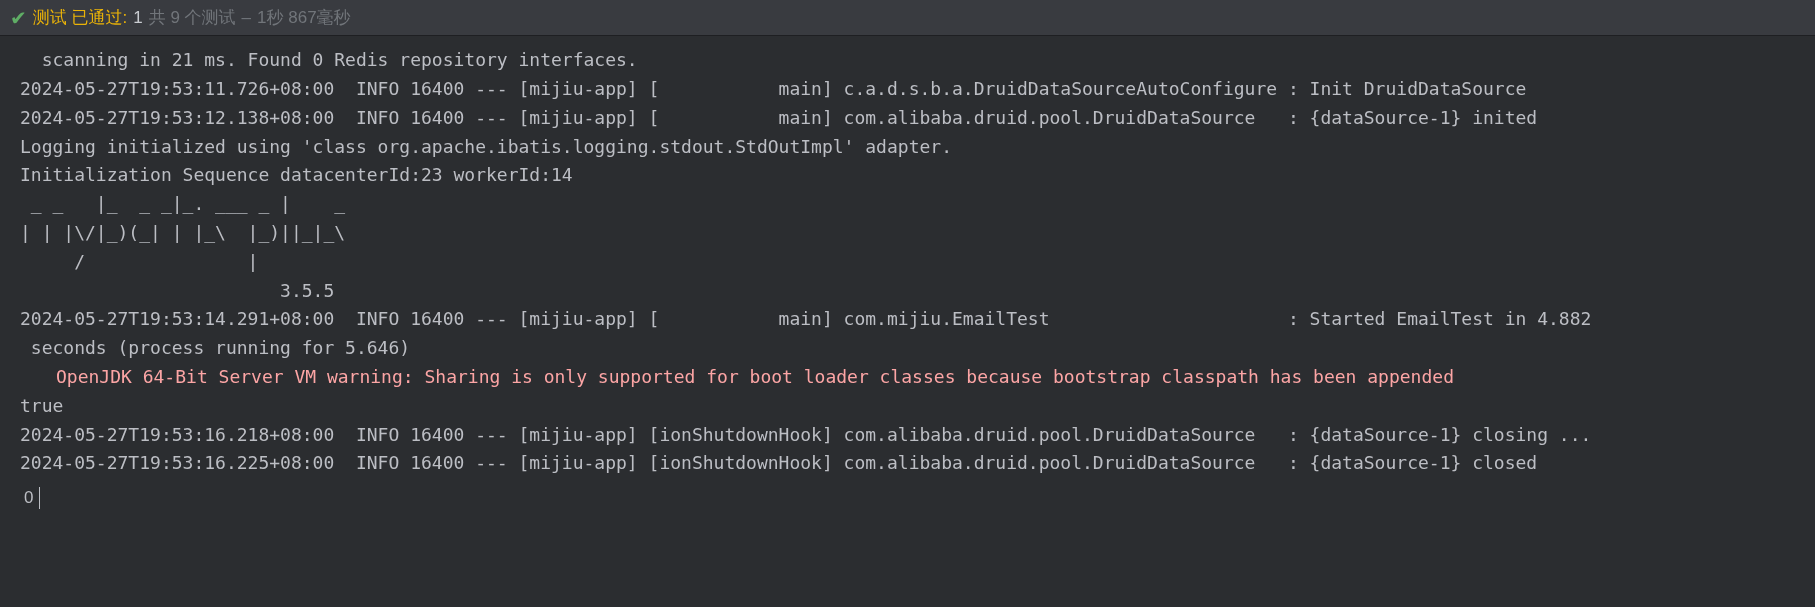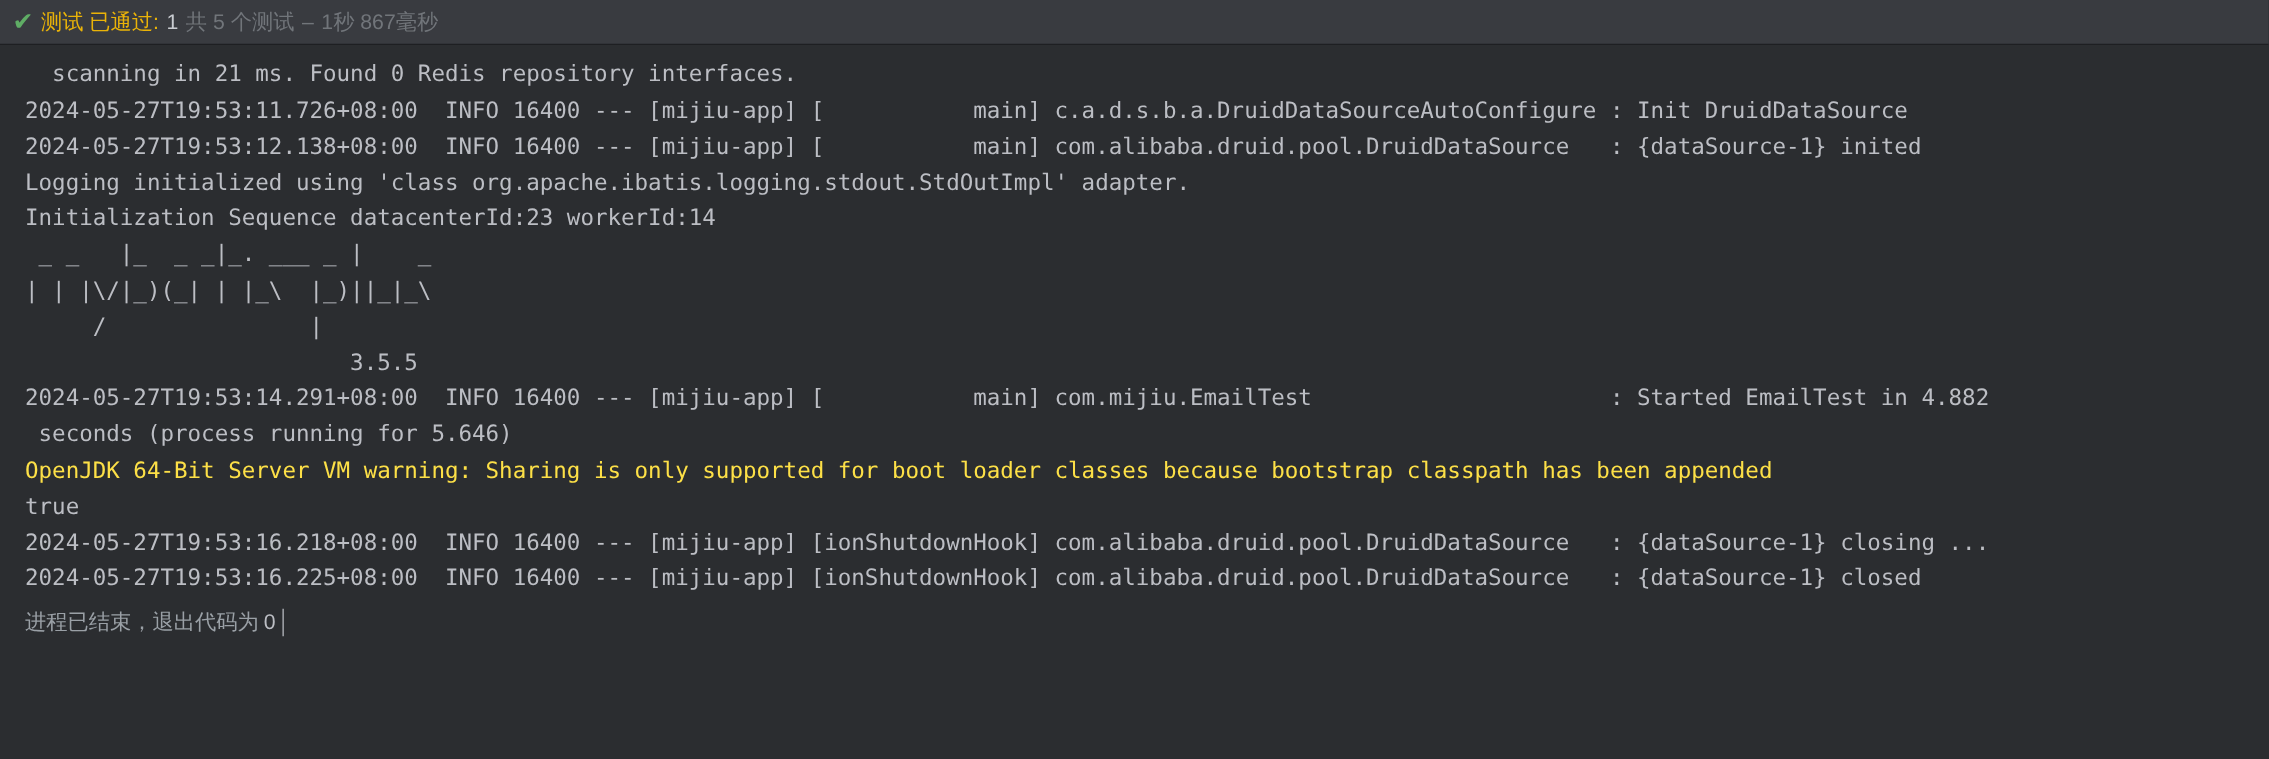--- a/index.html
+++ b/index.html
@@ -39,21 +39,22 @@
   }
   .status-bar .dim {
     color: #71757a;
   }
   .console {
     padding: 10px 36px 0 20px;
     white-space: pre;
     font-variant-ligatures: none;
   }
   .warn {
-    color: #fde047;
+    color: #fca5a5;
+    margin-left: 36px;
   }
   .footer {
     padding: 6px 20px;
     font-family: -apple-system, "Segoe UI", "Microsoft YaHei", sans-serif;
     font-size: 17px;
     color: #9aa0a6;
     display: flex;
     align-items: center;
   }
   .exit-code {
@@ -69,24 +70,23 @@
     vertical-align: middle;
   }
 </style>
 </head>
 <body>
 
 <div class="status-bar">
   <span class="check">✔</span>
   <span class="passed-label">测试 已通过:</span>
   <span class="passed-count">1</span>
-  <span class="dim">共 5 个测试</span>
+  <span class="dim">共 9 个测试</span>
   <span class="dim">–</span>
   <span class="dim">1秒 867毫秒</span>
 </div>
 
 <div class="console" id="console"><div>  scanning in 21 ms. Found 0 Redis repository interfaces.</div><div>2024-05-27T19:53:11.726+08:00  INFO 16400 --- [mijiu-app] [           main] c.a.d.s.b.a.DruidDataSourceAutoConfigure : Init DruidDataSource</div><div>2024-05-27T19:53:12.138+08:00  INFO 16400 --- [mijiu-app] [           main] com.alibaba.druid.pool.DruidDataSource   : {dataSource-1} inited</div><div>Logging initialized using 'class org.apache.ibatis.logging.stdout.StdOutImpl' adapter.</div><div>Initialization Sequence datacenterId:23 workerId:14</div><div> _ _   |_  _ _|_. ___ _ |    _ </div><div>| | |\/|_)(_| | |_\  |_)||_|_\ </div><div>     /               |         </div><div>                        3.5.5 </div><div>2024-05-27T19:53:14.291+08:00  INFO 16400 --- [mijiu-app] [           main] com.mijiu.EmailTest                      : Started EmailTest in 4.882</div><div> seconds (process running for 5.646)</div><div class="warn">OpenJDK 64-Bit Server VM warning: Sharing is only supported for boot loader classes because bootstrap classpath has been appended</div><div>true</div><div>2024-05-27T19:53:16.218+08:00  INFO 16400 --- [mijiu-app] [ionShutdownHook] com.alibaba.druid.pool.DruidDataSource   : {dataSource-1} closing ...</div><div>2024-05-27T19:53:16.225+08:00  INFO 16400 --- [mijiu-app] [ionShutdownHook] com.alibaba.druid.pool.DruidDataSource   : {dataSource-1} closed</div></div>
 
 <div class="footer">
-  <span>进程已结束，退出代码为</span>
   <span class="exit-code">0</span>
   <span class="caret"></span>
 </div>
 
 </body></html>

